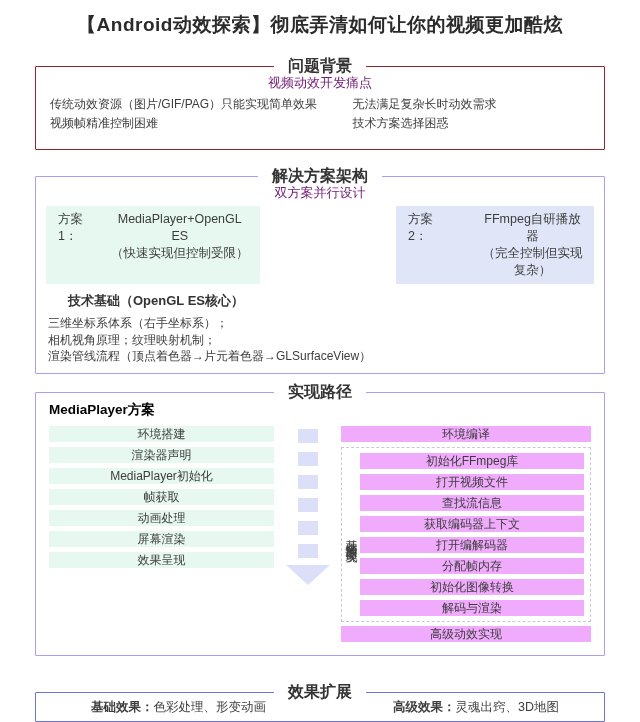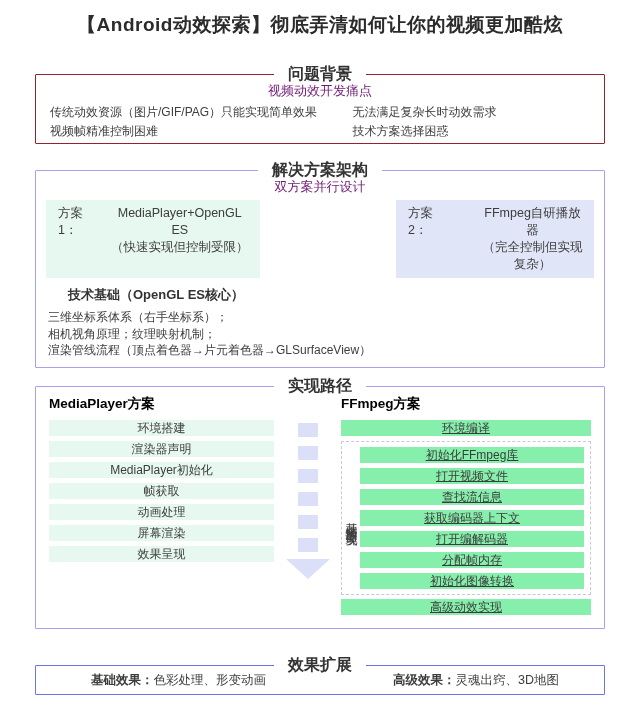--- a/index.html
+++ b/index.html
@@ -40,21 +40,21 @@
     font-weight: bold;
     color: #333333;
     white-space: nowrap;
     line-height: 20px;
   }
   .box-red    { border-color: #93242c; }
   .box-purple { border-color: #a89ef2; }
   .box-strong { border-color: #6b74e3; }
 
   
-  .sec1 { margin-top: 36px; padding: 7px 14px 2px 14px; }
+  .sec1 { margin-top: 28px; padding: 7px 14px 16px 14px; }
   .sub-center { text-align: center; font-size: 13px; color: #701a75; line-height: 18px; }
   .pain-row { display: flex; margin-top: 3px; }
   .pain-col-l { width: 56%; }
   .pain-col-r { width: 44%; }
   .pain-item { font-size: 12px; color: #3d3d3d; line-height: 19px; white-space: nowrap; }
 
   
   .sec2 { margin-top: 26px; padding: 7px 10px 8px 10px; }
   .plans-row { display: flex; justify-content: space-between; margin-top: 4px; }
   .plan-card { display: flex; padding: 5px 10px 5px 12px; font-size: 12.5px; color: #3d3d3d; }
@@ -77,21 +77,21 @@
   .col-left { width: 225px; }
   .col-mid  { flex: 1; display: flex; flex-direction: column; align-items: center; padding-top: 3px; }
   .col-right{ width: 250px; }
   .step {
     height: 16px; line-height: 16px;
     font-size: 12px; text-align: center; color: #3d3d3d;
     margin-bottom: 5px;
     white-space: nowrap;
   }
   .step-green { background: #e6f8ef; }
-  .step-lav   { background: #86efac; text-decoration: underline; }
+  .step-lav   { background: #f0abfc; }
   .arrow-seg { width: 20px; height: 14px; background: #dcdff8; margin-bottom: 9px; }
   .arrow-head {
     width: 0; height: 0; margin-top: -2px;
     border-left: 22px solid transparent;
     border-right: 22px solid transparent;
     border-top: 20px solid #dcdff8;
   }
   .dashed-group {
     border: 1.5px dashed #c6c9d6;
     display: flex;
@@ -158,21 +158,20 @@
     <div class="tech-line">三维坐标系体系（右手坐标系）；</div>
     <div class="tech-line">相机视角原理；纹理映射机制；</div>
     <div class="tech-line">渲染管线流程（顶点着色器→片元着色器→GLSurfaceView）</div>
   </section>
 
   <section class="box box-purple sec3">
     <div class="legend">实现路径</div>
     <div class="impl-heads">
       <div class="impl-head head-l">MediaPlayer方案</div>
       <div class="impl-head head-m"></div>
-      <div class="impl-head head-r">FFmpeg方案</div>
     </div>
     <div class="impl-cols">
 
       <div class="col-left">
         <div class="step step-green">环境搭建</div>
         <div class="step step-green">渲染器声明</div>
         <div class="step step-green">MediaPlayer初始化</div>
         <div class="step step-green">帧获取</div>
         <div class="step step-green">动画处理</div>
         <div class="step step-green">屏幕渲染</div>
@@ -194,20 +193,21 @@
         <div class="dashed-group">
           <div class="group-label">基础播放器实现</div>
           <div class="group-steps">
             <div class="step step-lav">初始化FFmpeg库</div>
             <div class="step step-lav">打开视频文件</div>
             <div class="step step-lav">查找流信息</div>
             <div class="step step-lav">获取编码器上下文</div>
             <div class="step step-lav">打开编解码器</div>
             <div class="step step-lav">分配帧内存</div>
             <div class="step step-lav">初始化图像转换</div>
+            <div class="step step-lav">解码与渲染</div>
           </div>
         </div>
         <div class="step step-lav">高级动效实现</div>
       </div>
 
     </div>
   </section>
 
   <section class="box box-strong sec4">
     <div class="legend">效果扩展</div>

